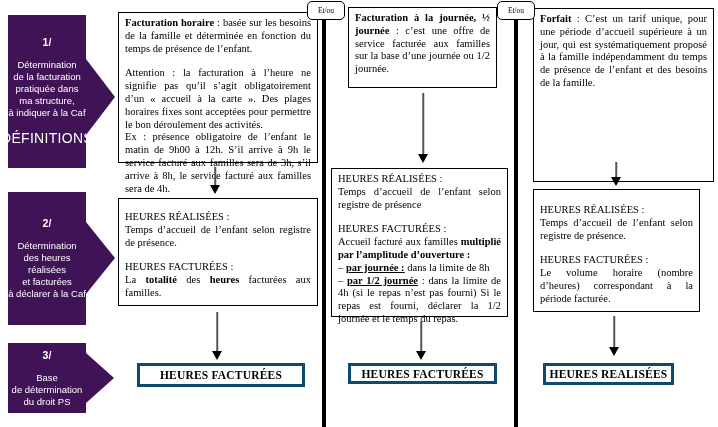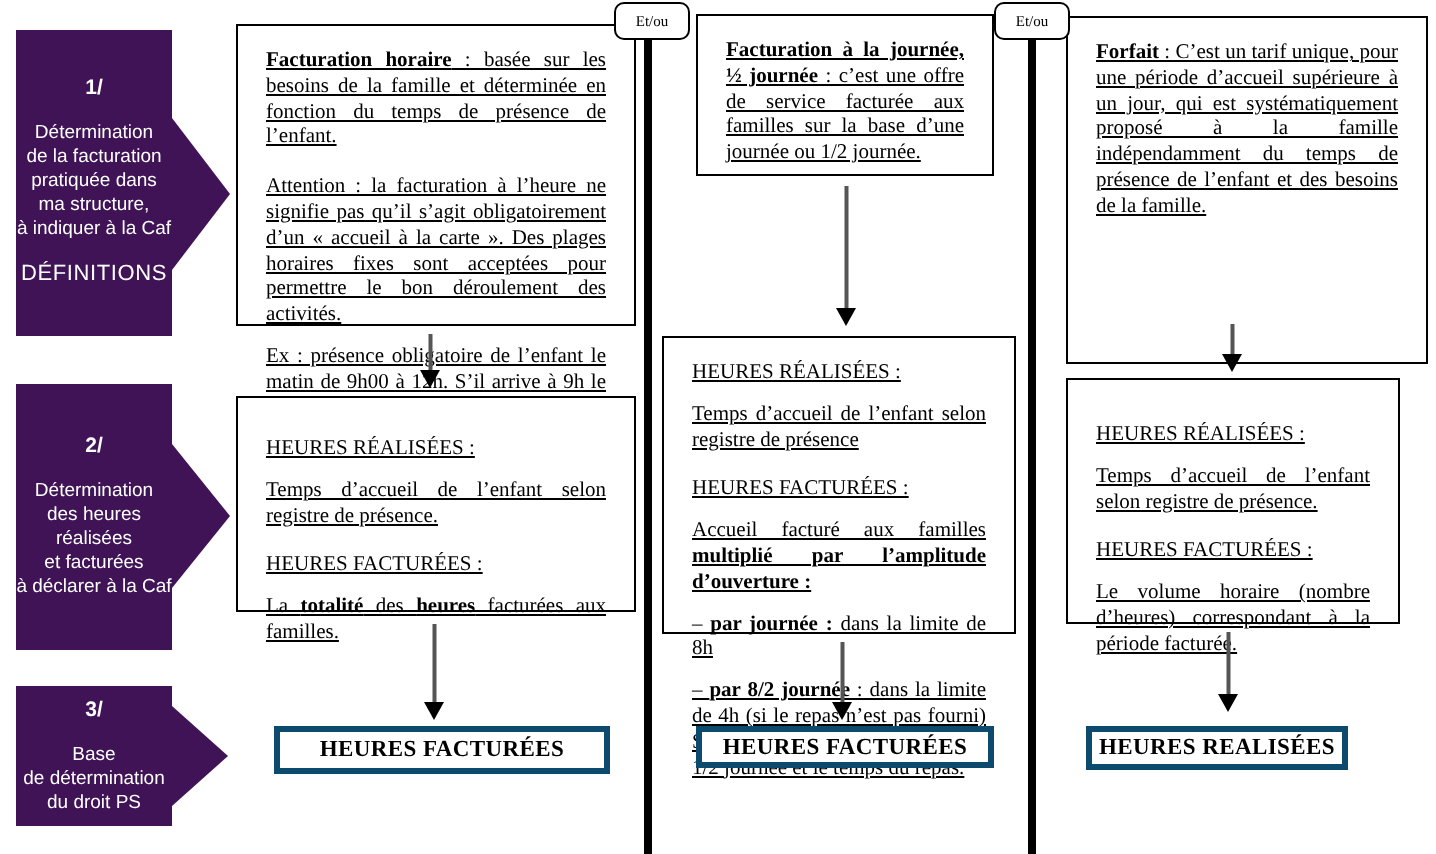--- a/index.html
+++ b/index.html
@@ -10,40 +10,40 @@
 
   
   .step-rect {
     position:absolute; background:var(--purple); color:#fff;
     font-family:"Liberation Sans", sans-serif; font-size:9.5px; line-height:1.25;
     display:flex; flex-direction:column; align-items:center; justify-content:center;
     text-align:center; z-index:2;
   }
   .step-number { font-weight:bold; font-size:10.5px; }
   .step-text { white-space:pre-line;margin-top:10px; }
-  .step-footer { margin-top:11px; font-size:11px; letter-spacing:.3px; }
+  .step-footer { margin-top:11px; font-size:14px; letter-spacing:.3px; }
   .step-point { position:absolute; width:0; height:0; z-index:2; }
 
   
   .vline { position:absolute; width:4px; background:#000; }
 
   
   .etou {
     position:absolute; background:#fff; border:1px solid #000; border-radius:5px;
     font-size:7.5px; display:flex; align-items:center; justify-content:center;
     z-index:3; font-family:"Liberation Serif", serif;
   }
 
   
   .box {
     position:absolute; box-sizing:border-box; background:#fff;
     border:1px solid #000; padding:4px 6px;
     font-size:10.5px; line-height:1.22; text-align:justify; color:#000;
   }
-  .box p { margin:8px;text-decoration:underline; }
+  .box p { margin:0; }
   .box p.gap { margin-top:12px; }
   .box .seg-b { font-weight:bold; }
   .box .seg-u { text-decoration:underline; }
 
   .result-box {
     position:absolute; box-sizing:border-box; background:#fff; border:3px solid #0c4a6e;
     display:flex; align-items:center; justify-content:center;
     font-weight:bold; font-size:11.5px; letter-spacing:.2px;
   }
 
@@ -139,21 +139,21 @@
     <div class="cline"></div>
     <div class="chead"></div>
   </div>
 
   <div class="box" style="left:331px; top:168px; width:177px; height:149px;">
     <p><span>HEURES RÉALISÉES :</span></p>
     <p><span>Temps d’accueil de l’enfant selon registre de présence</span></p>
     <p class="gap"><span>HEURES FACTURÉES :</span></p>
     <p><span>Accueil facturé aux familles </span><span class="seg-b">multiplié par l’amplitude d’ouverture :</span></p>
     <p><span>– </span><span class="seg-b seg-u">par journée :</span><span> dans la limite de 8h</span></p>
-    <p><span>– </span><span class="seg-b seg-u">par 8/2 journée</span><span> : dans la limite de 4h (si le repas n’est pas fourni) Si le repas est fourni, déclarer la 1/2 journée et le temps du repas.</span></p>
+    <p><span>– </span><span class="seg-b seg-u">par 1/2 journée</span><span> : dans la limite de 4h (si le repas n’est pas fourni) Si le repas est fourni, déclarer la 1/2 journée et le temps du repas.</span></p>
   </div>
 
   <div class="connector" style="left:415px; top:321px; height:39px;">
     <div class="cline"></div>
     <div class="chead"></div>
   </div>
 
   <div class="result-box" style="left:348px; top:363px; width:149px; height:21px;">
     <span>HEURES FACTURÉES</span>
   </div>

